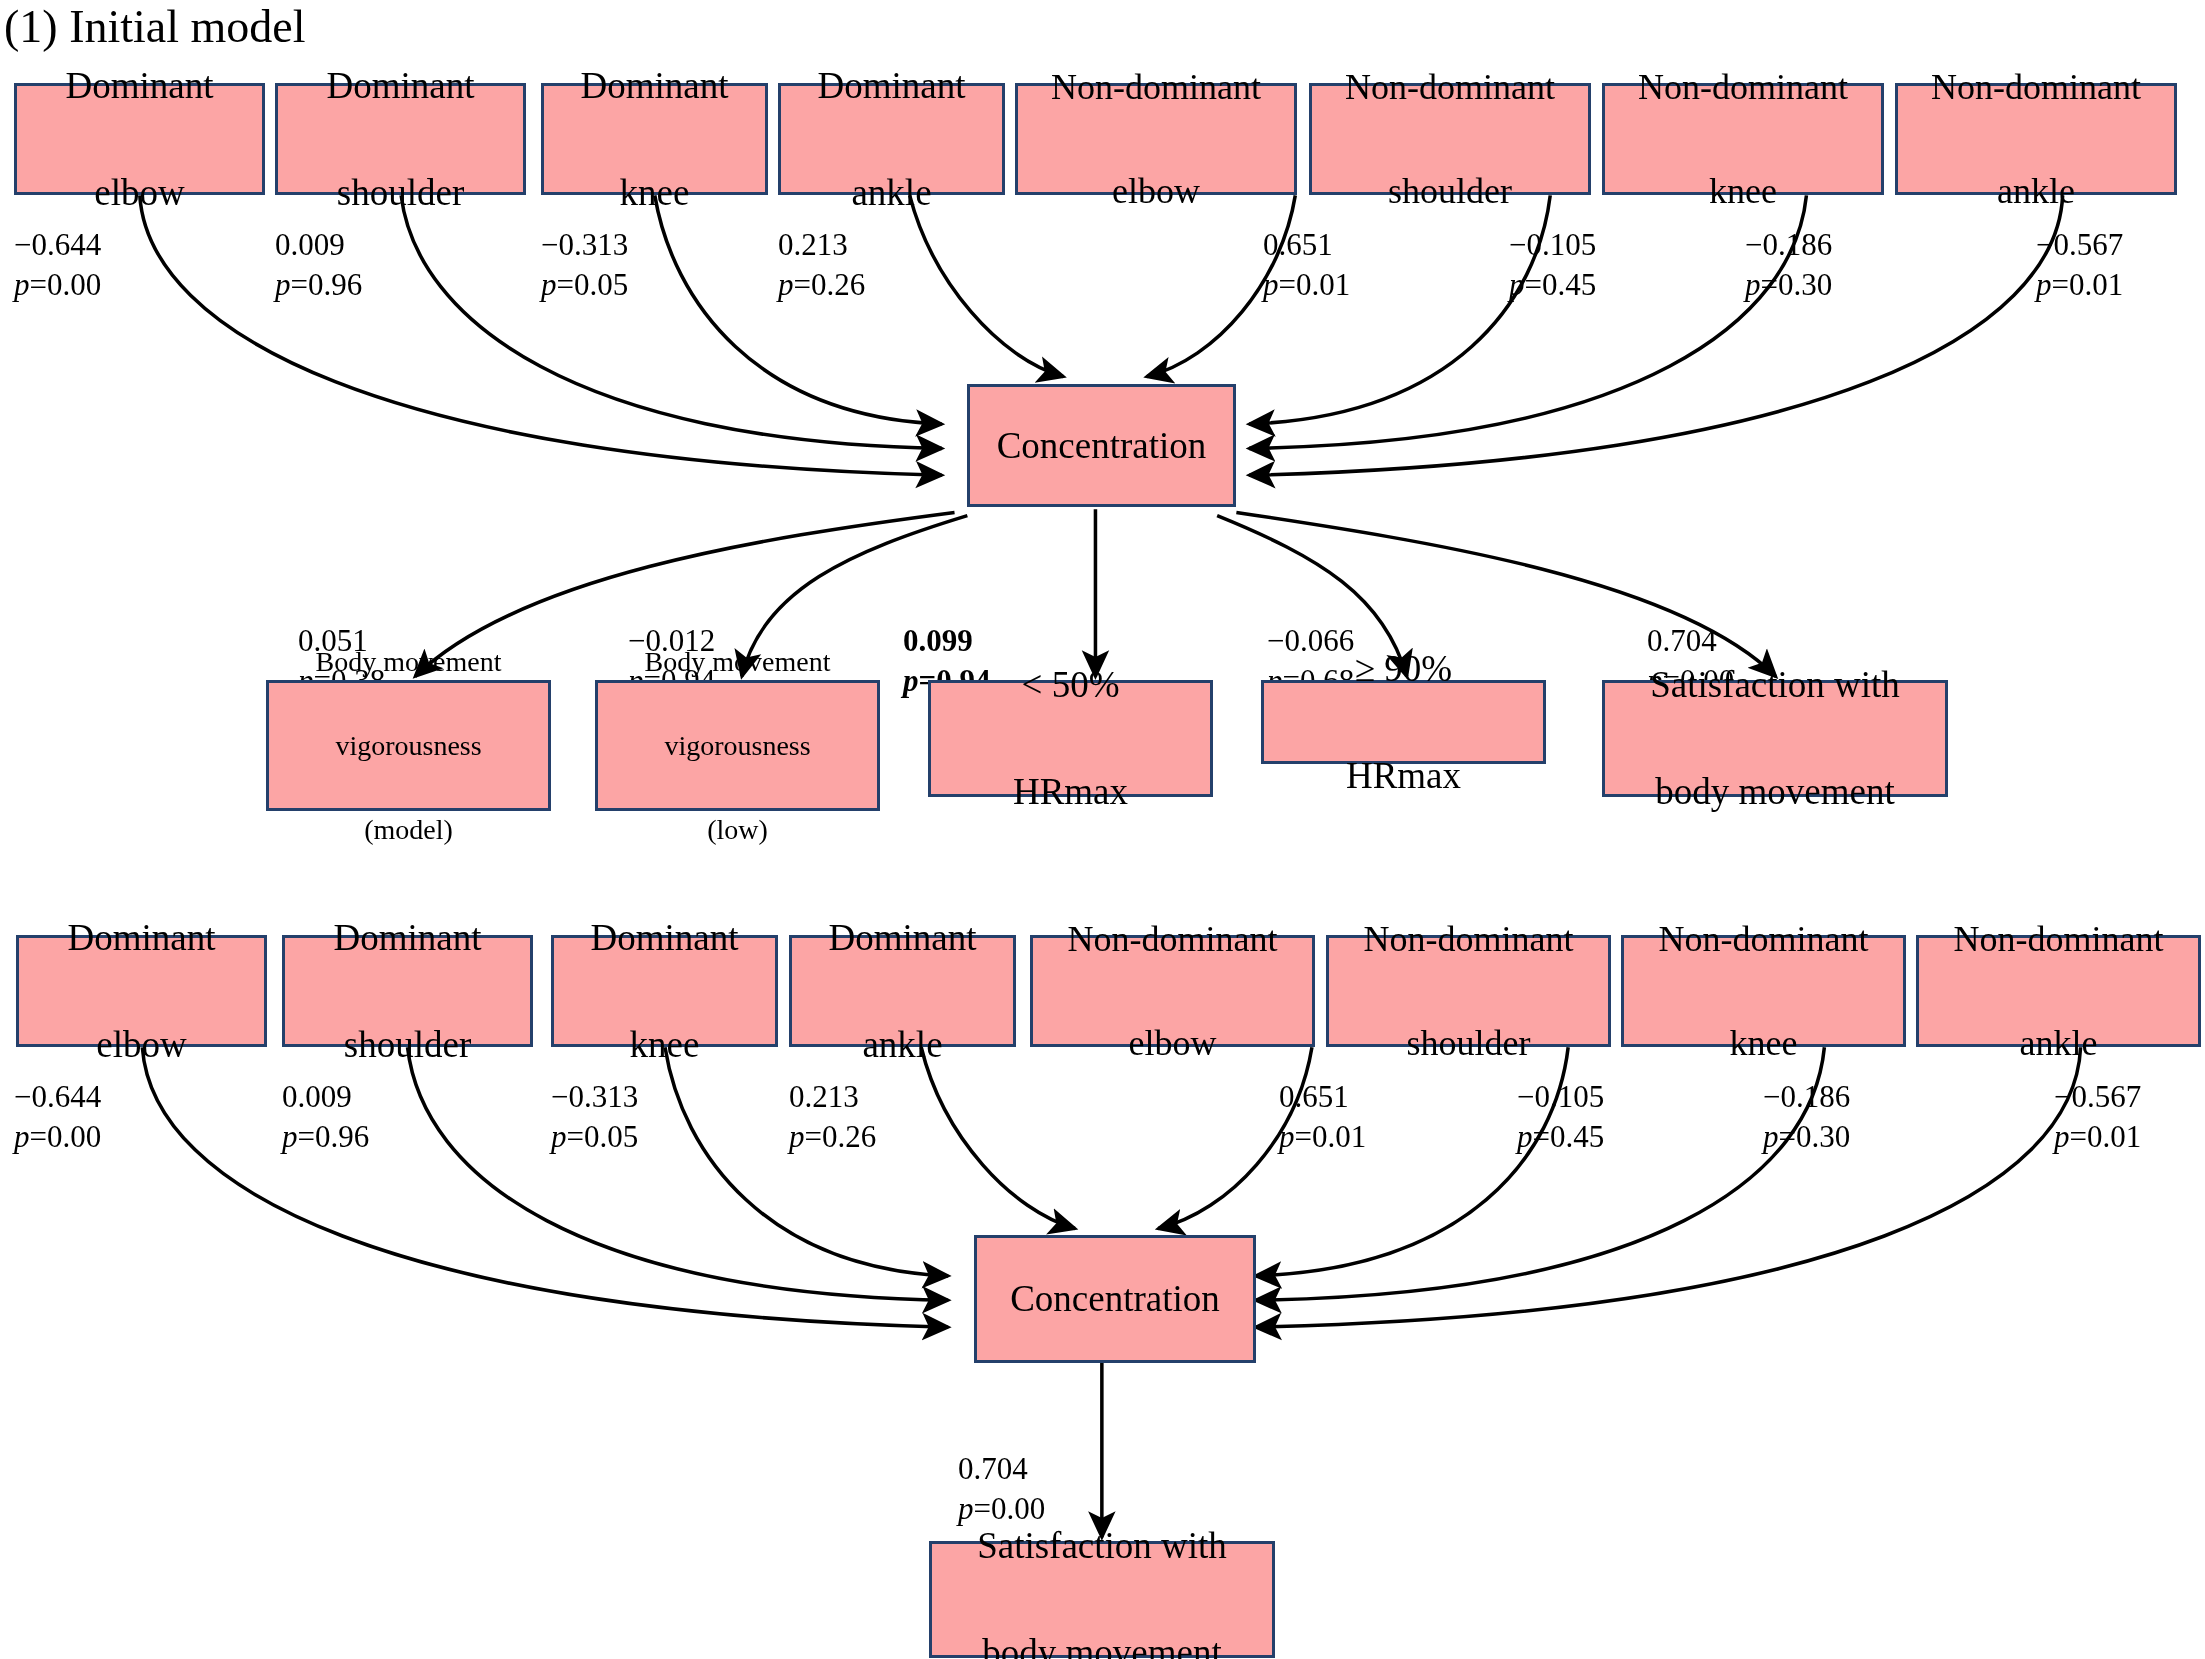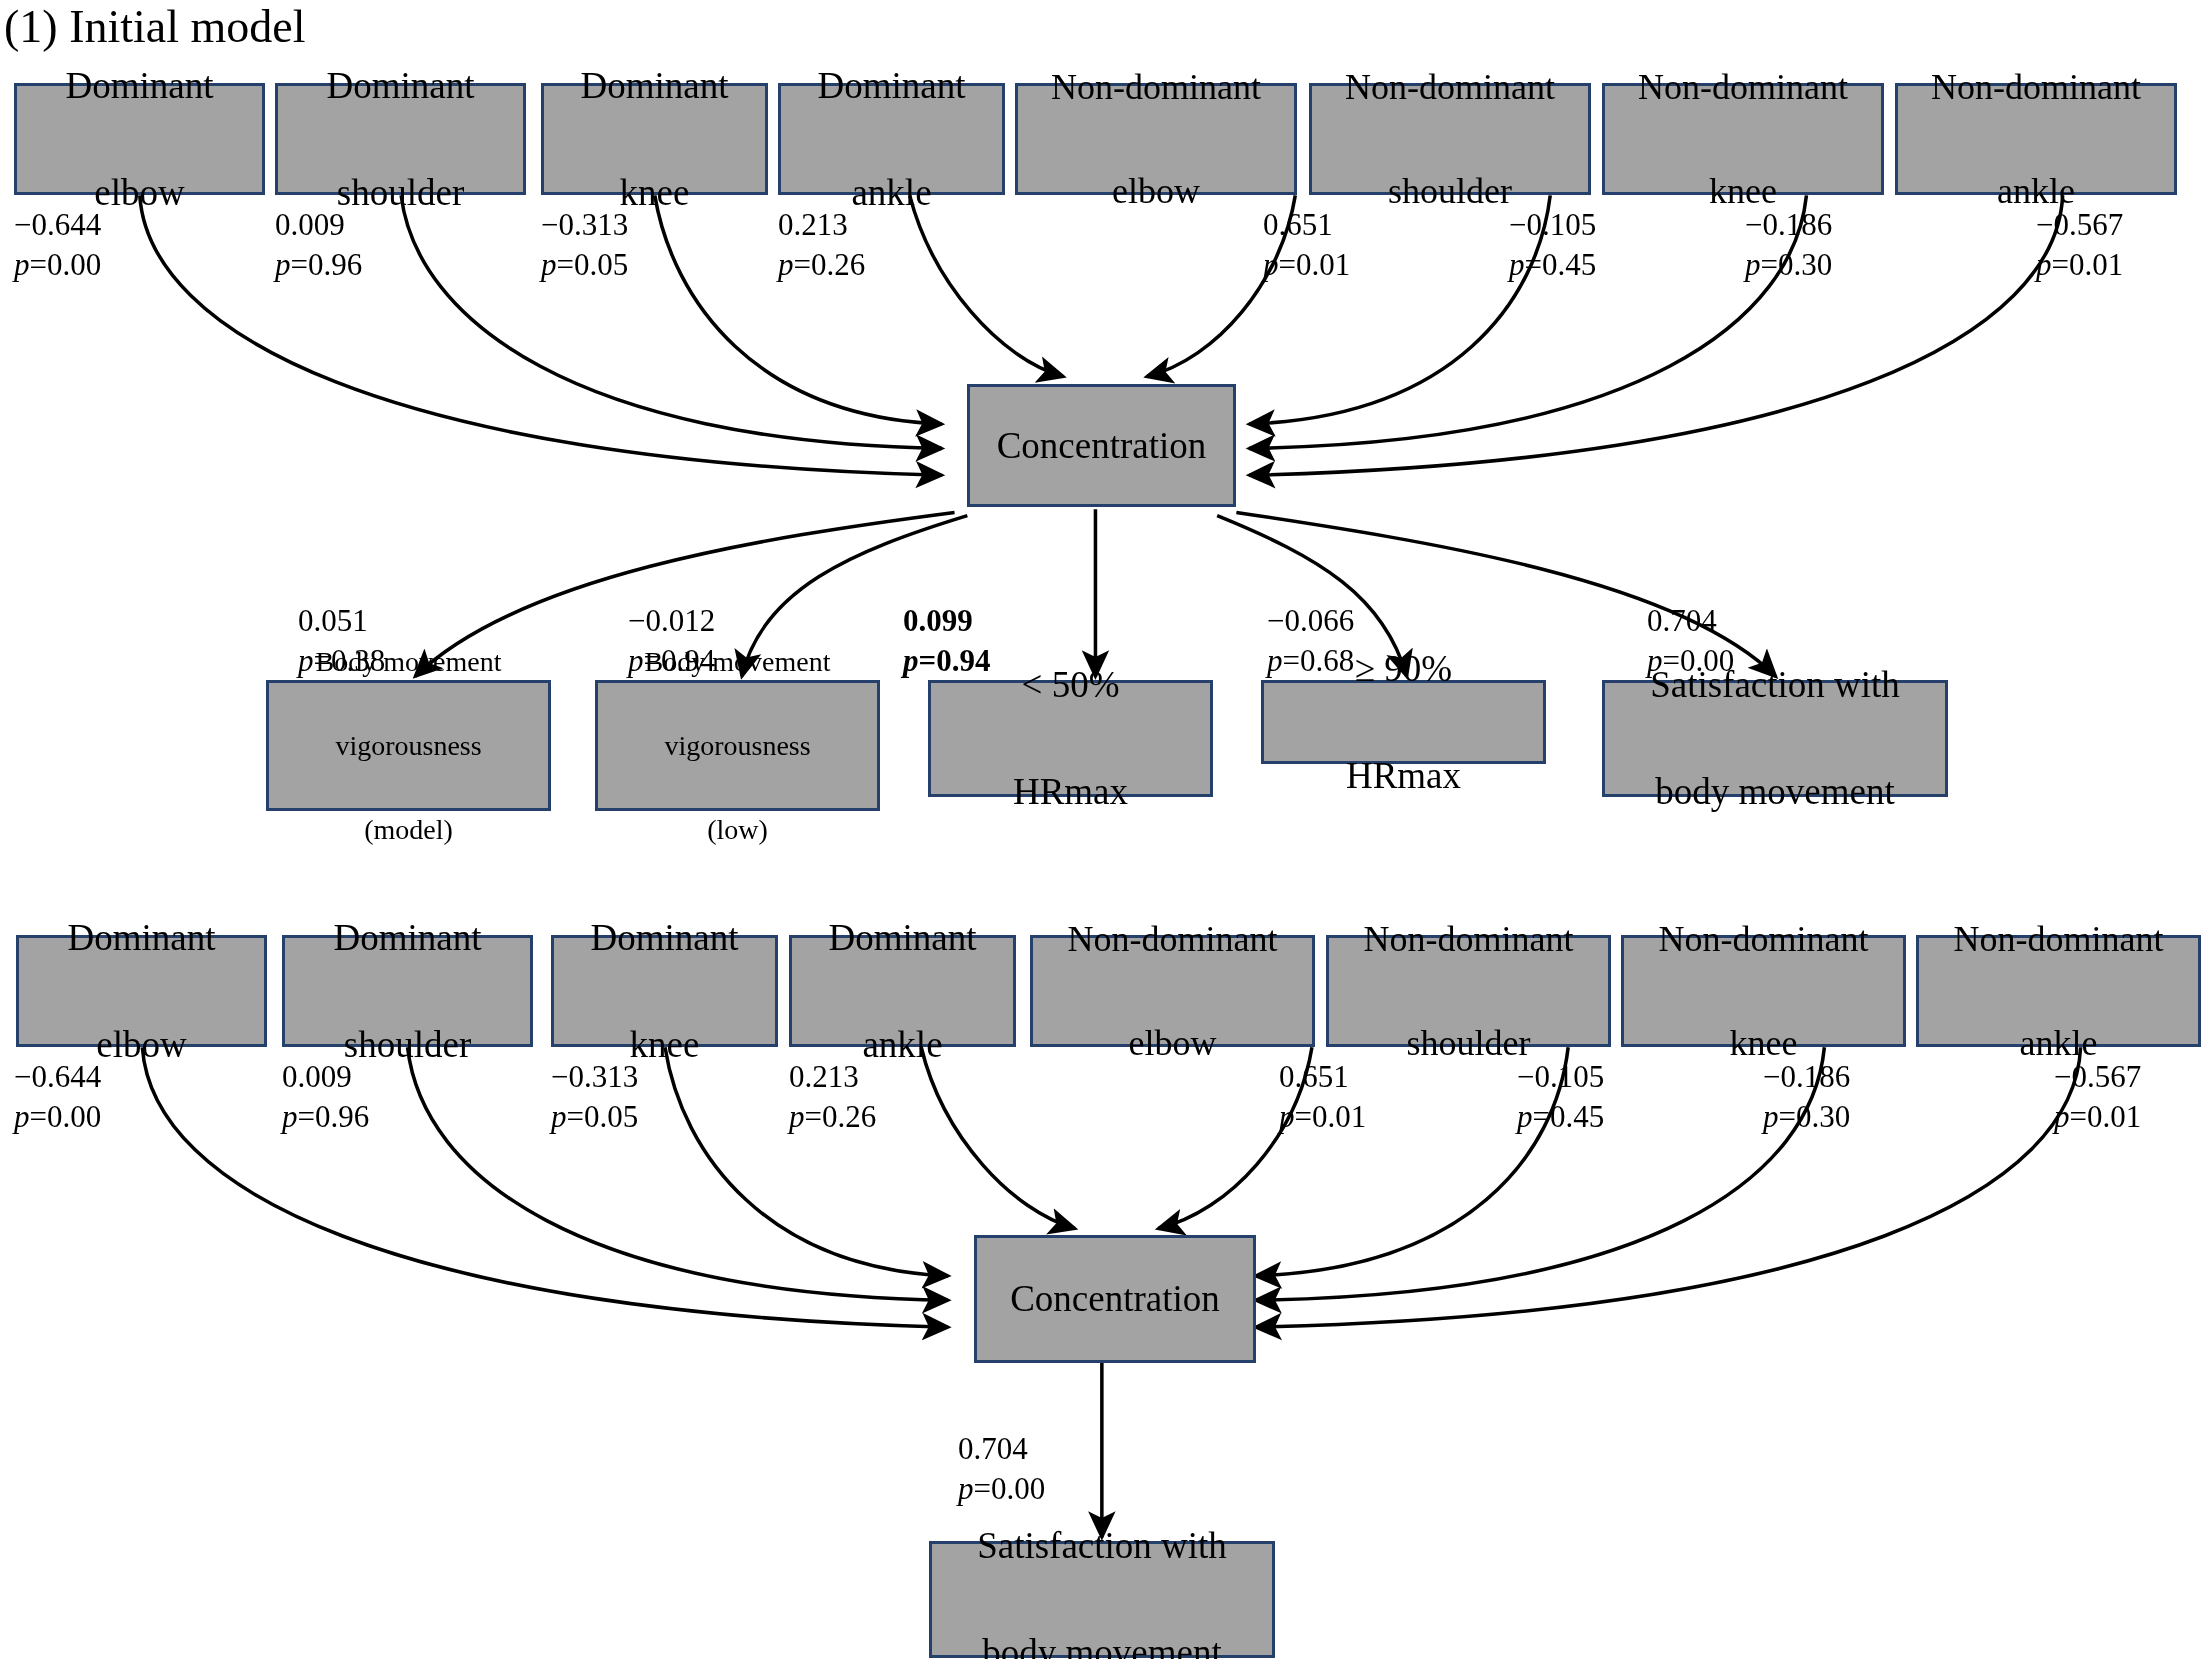--- a/index.html
+++ b/index.html
@@ -1,27 +1,27 @@
 <!DOCTYPE html>
 <html style="font-size:10.3px"><head>
 <meta charset="utf-8">
 <style>
   html,body{margin:0;padding:0;background:#ffffff;}
   body{width:2205px;height:1659px;position:relative;
        font-family:"Liberation Serif","DejaVu Serif",serif;color:#000;}
   .stage{position:absolute;inset:0;width:2205px;height:1659px;}
   svg.layer{position:absolute;left:0;top:0;width:2205px;height:1659px;overflow:visible;}
   .sect-title{position:absolute;font-size:46px;line-height:1;white-space:nowrap;}
-  .node{position:absolute;box-sizing:border-box;border:3.2px solid #24406b;background:#a3a3a3;
+  .node{position:absolute;box-sizing:border-box;border:3.2px solid #24406b;background:#fca5a5;
         display:flex;align-items:center;justify-content:flex-end;text-align:center;}
   .node span{display:block;width:100%;}
   .n-big{font-size:37px;line-height:1.45;}
   .n-med{font-size:36px;line-height:1.45;}
   .n-sm{font-size:28px;line-height:1.5;}
-  .coef{position:absolute;font-size:31px;line-height:1.28;white-space:nowrap;}
+  .coef{position:absolute;font-size:31px;line-height:1.28;white-space:nowrap;margin-top:20px;}
   .coef .pv{display:block;}
   .coef .pv i{font-style:italic;}
 </style>
 </head>
 <body>
 
 <div class="stage">
 
   <svg class="layer" viewBox="0 0 3442 2590">
     <defs>

